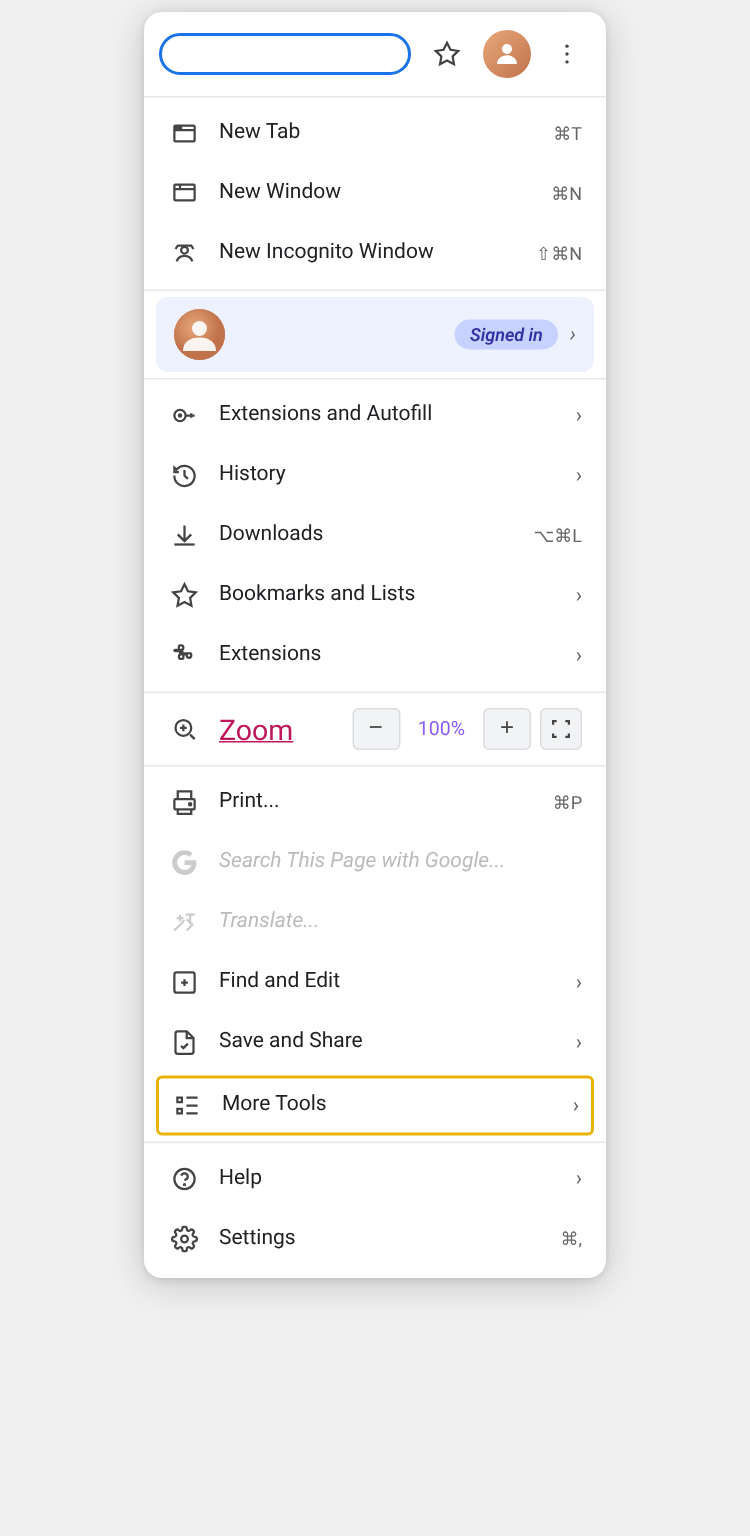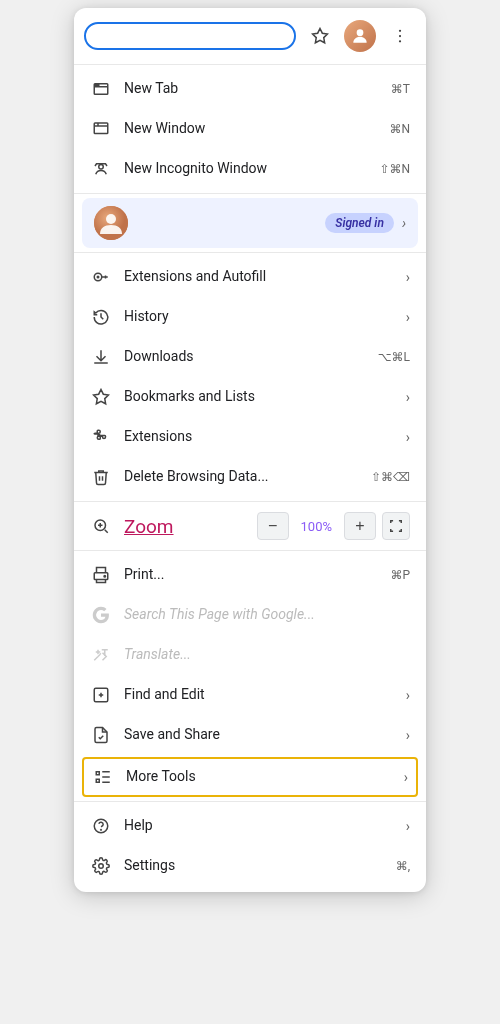--- a/index.html
+++ b/index.html
@@ -10,21 +10,21 @@
       justify-content: center;
       align-items: flex-start;
       width: 500px;
       min-height: 1024px;
     }
 
     .menu-container {
       background: #ffffff;
       border-radius: 12px;
       box-shadow: 0 4px 24px rgba(0,0,0,0.18), 0 1px 6px rgba(0,0,0,0.1);
-      width: 352px;
+      width: 308px;
       margin-top: 8px;
       overflow: hidden;
       padding: 6px 0;
     }
 
     
     .top-bar {
       display: flex;
       justify-content: flex-end;
       align-items: center;
@@ -375,32 +375,20 @@
   <div class="menu-item">
     <div class="menu-icon">
       <svg width="18" height="18" viewBox="0 0 24 24" fill="none" stroke="#444" stroke-width="2">
         <path d="M4 7h3V4a1 1 0 0 1 1-1h1a2 2 0 0 1 0 4h-1v3h9a1 1 0 0 1 1 1v1a2 2 0 0 1-4 0v-1H11v3a1 1 0 0 1-1 1H9a2 2 0 0 1 0-4h1v-3H4a1 1 0 0 1-1-1V8a1 1 0 0 1 1-1z"></path>
       </svg>
     </div>
     <span class="menu-label">Extensions</span>
     <span class="menu-arrow">›</span>
   </div>
 
-  <div class="menu-item">
-    <div class="menu-icon">
-      <svg width="18" height="18" viewBox="0 0 24 24" fill="none" stroke="#444" stroke-width="2">
-        <polyline points="3 6 5 6 21 6"></polyline>
-        <path d="M19 6l-1 14a2 2 0 0 1-2 2H8a2 2 0 0 1-2-2L5 6"></path>
-        <path d="M10 11v6M14 11v6"></path>
-        <path d="M9 6V4h6v2"></path>
-      </svg>
-    </div>
-    <span class="menu-label">Delete Browsing Data...</span>
-    <span class="menu-shortcut">⇧⌘⌫</span>
-  </div>
 
   <div class="divider"></div>
 
   <div class="zoom-row">
     <div class="zoom-icon">
       <svg width="18" height="18" viewBox="0 0 24 24" fill="none" stroke="#444" stroke-width="2">
         <circle cx="11" cy="11" r="7"></circle>
         <path d="M21 21l-4-4"></path>
         <path d="M8 11h6M11 8v6"></path>
       </svg>

